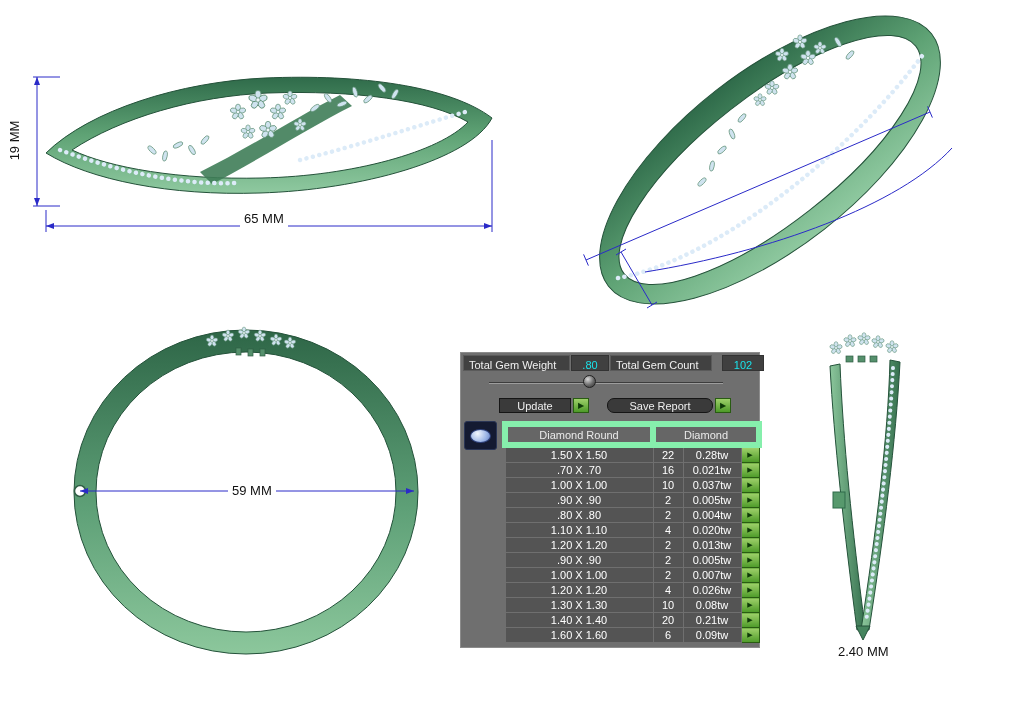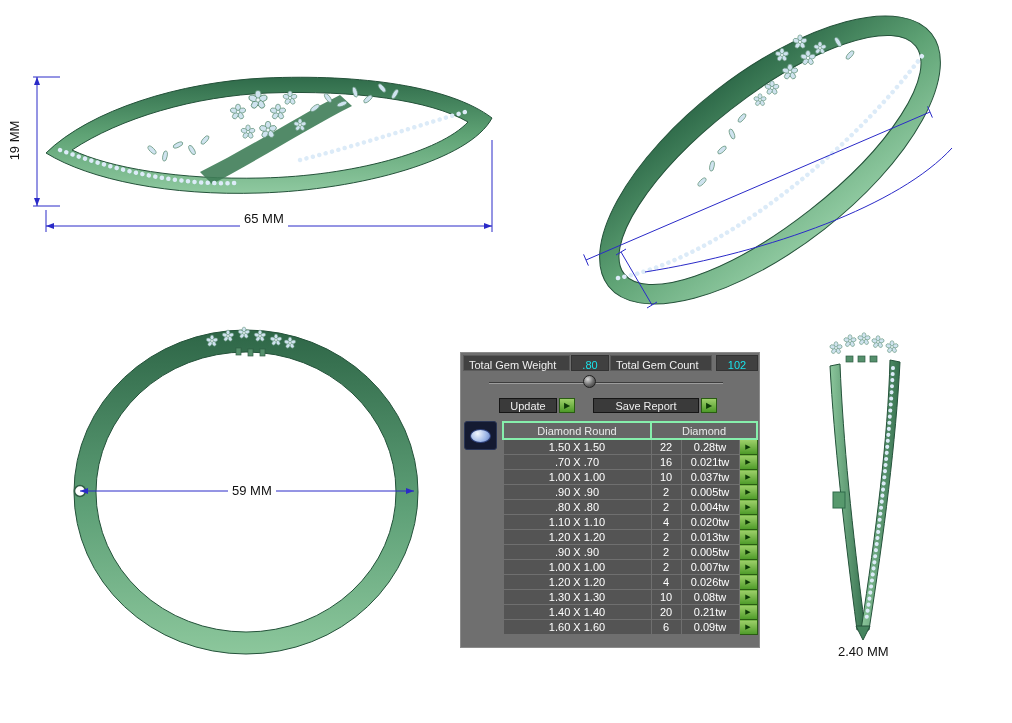--- a/index.html
+++ b/index.html
@@ -22,44 +22,44 @@
   
   #gem-panel{position:absolute;left:460px;top:352px;width:300px;height:296px;
              background:#6f6f6f;border:1px solid #8c8c8c;box-sizing:border-box;
              font-size:11px;color:#fff;}
   .totals-row{display:flex;margin:2px 2px 0 2px;height:16px;line-height:18px;}
   .tot-label{background:#414141;color:#f0f0f0;padding-left:5px;border:1px solid #5a5a5a;box-sizing:border-box;}
   .tot-label.w1{flex:0 0 107px;}
   .tot-label.w2{flex:0 0 102px;margin-left:1px;}
   .tot-value{background:#404040;color:#19e2ea;text-align:center;border:1px solid #333;box-sizing:border-box;}
   .tot-value.w1{flex:0 0 38px;margin-left:1px;}
-  .tot-value.w2{flex:0 0 42px;margin-left:4px;}
+  .tot-value.w2{flex:0 0 42px;margin-left:10px;}
   .slider-row{position:relative;height:24px;}
   .slider-track{position:absolute;left:28px;right:36px;top:11px;height:1px;background:#3d3d3d;
                 border-bottom:1px solid #9d9d9d;}
   .slider-knob{position:absolute;left:122px;top:4px;width:13px;height:13px;border-radius:50%;
                background:radial-gradient(circle at 35% 30%,#d9d9d9,#6a6a6a 55%,#2e2e2e);
                border:1px solid #222;box-sizing:border-box;}
   .buttons-row{display:flex;align-items:center;height:20px;padding-left:38px;}
   .btn{background:#3a3a3a;border:1px solid #161616;color:#eee;text-align:center;
        height:15px;line-height:14px;box-sizing:border-box;cursor:pointer;}
-  .btn.update{width:58px;}
-  .btn.save{width:106px;margin-left:18px;}
+  .btn.update{width:72px;}
+  .btn.save{width:106px;margin-left:18px;border-radius:7px;}
   .btn-arrow{width:16px;height:15px;margin-left:2px;box-sizing:border-box;cursor:pointer;
              background:linear-gradient(#9ed06a,#4d9a28);border:1px solid #295c12;
              color:#0e3a08;font-size:8px;line-height:13px;text-align:center;}
   .table-area{position:relative;margin-top:6px;padding-left:41px;}
   .gem-icon{position:absolute;left:3px;top:0;width:33px;height:29px;background:#141a31;
             border-radius:3px;border:1px solid #2a3555;box-sizing:border-box;}
   .gem-icon .stone{position:absolute;left:5px;top:7px;width:21px;height:14px;border-radius:50%;
                    background:radial-gradient(circle at 35% 30%,#f2f7fd,#9db6e6 60%,#5f7cc0);
                    border:1px solid #32457f;box-sizing:border-box;}
   #gem-table{border-collapse:collapse;table-layout:fixed;width:254px;font-size:11px;}
   #gem-table th{background:#666666;color:#e9e9e9;font-weight:normal;height:15px;
-                border:2px solid #86efac;padding:0;}
+                border:6px solid #86efac;padding:0;}
   #gem-table td{background:#545454;color:#ffffff;border:1px solid #6f6f6f;height:14px;
                 text-align:center;padding:0;overflow:hidden;white-space:nowrap;margin-top:12px;}
   #gem-table td.c-arrow{background:linear-gradient(#9ed06a,#4d9a28);color:#0e3a08;
                         font-size:7px;cursor:pointer;border:1px solid #295c12;}
 </style>
 </head>
 <body>
 
 <div id="canvas">
 

